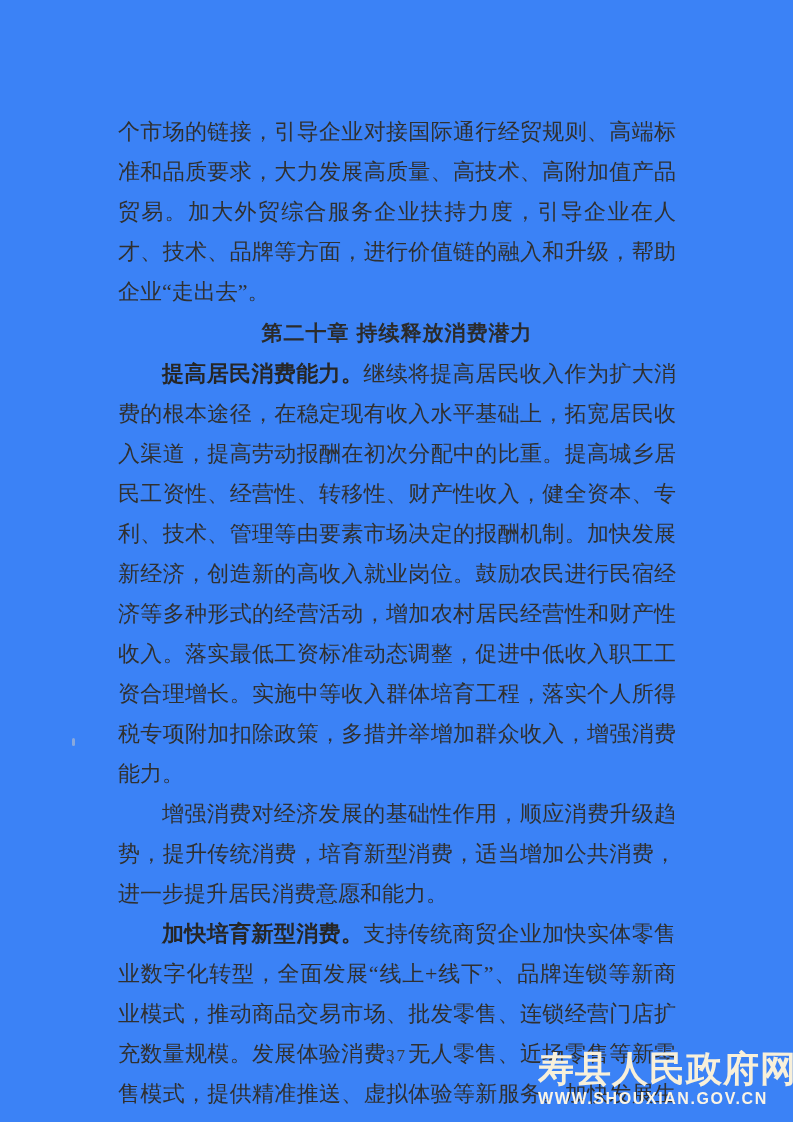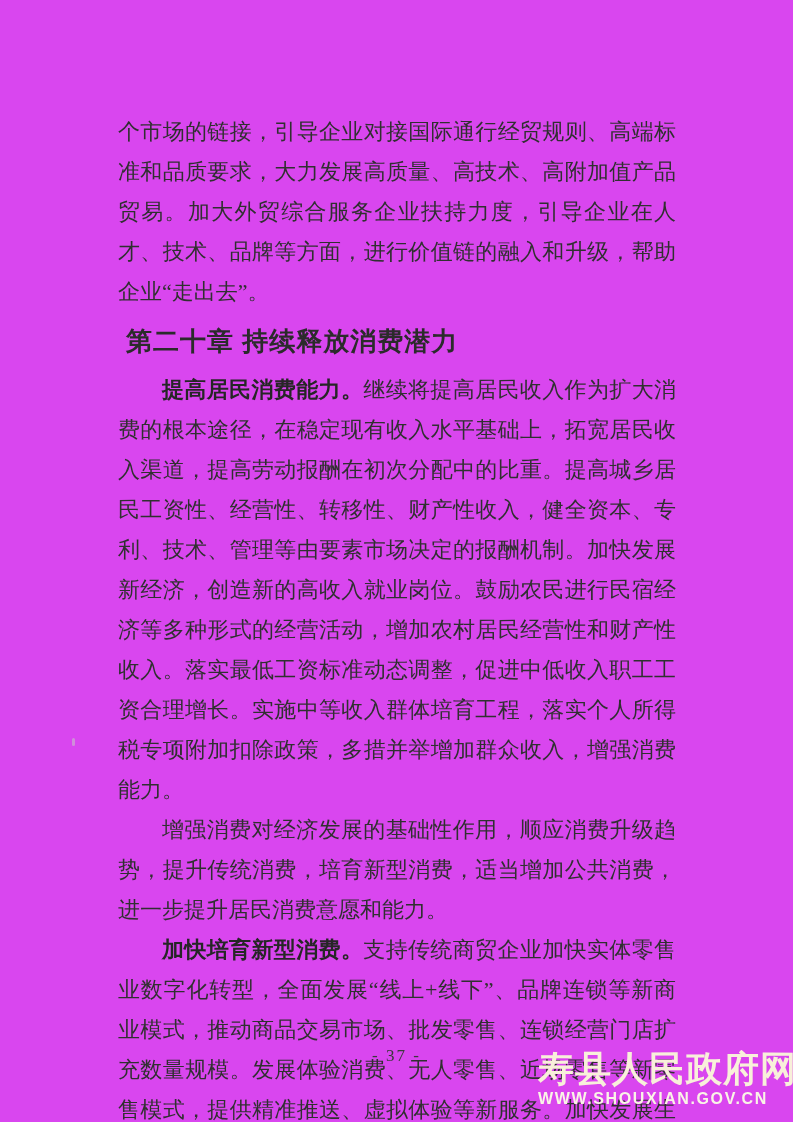--- a/index.html
+++ b/index.html
@@ -4,21 +4,21 @@
 <style>
   html, body {
     margin: 0;
     padding: 0;
     background: #ffffff;
   }
   .page {
     position: relative;
     width: 793px;
     height: 1122px;
-    background: #d946ef;
+    background: #3b82f6;
     overflow: hidden;
     font-family: "Liberation Serif", serif;
     color: #303030;
   }
   .content {
     position: absolute;
     left: 118px;
     top: 112px;
     width: 558px;
   }
@@ -32,26 +32,26 @@
   }
   .para.indent {
     text-indent: 2em;
   }
   .para .lead {
     font-family: "Liberation Sans", sans-serif;
     font-weight: bold;
     color: #262626;
   }
   .chapter {
-    margin: 8px;
+    margin: 0;
     font-family: "Liberation Sans", sans-serif;
     font-weight: bold;
-    font-size: 26px;
+    font-size: 21px;
     line-height: 42px;
-    text-align: left;
+    text-align: center;
     color: #2b2b2b;
     letter-spacing: 1px;
   }
   .page-number {
     position: absolute;
     left: 0;
     top: 1046px;
     width: 793px;
     text-align: center;
     font-size: 17px;

